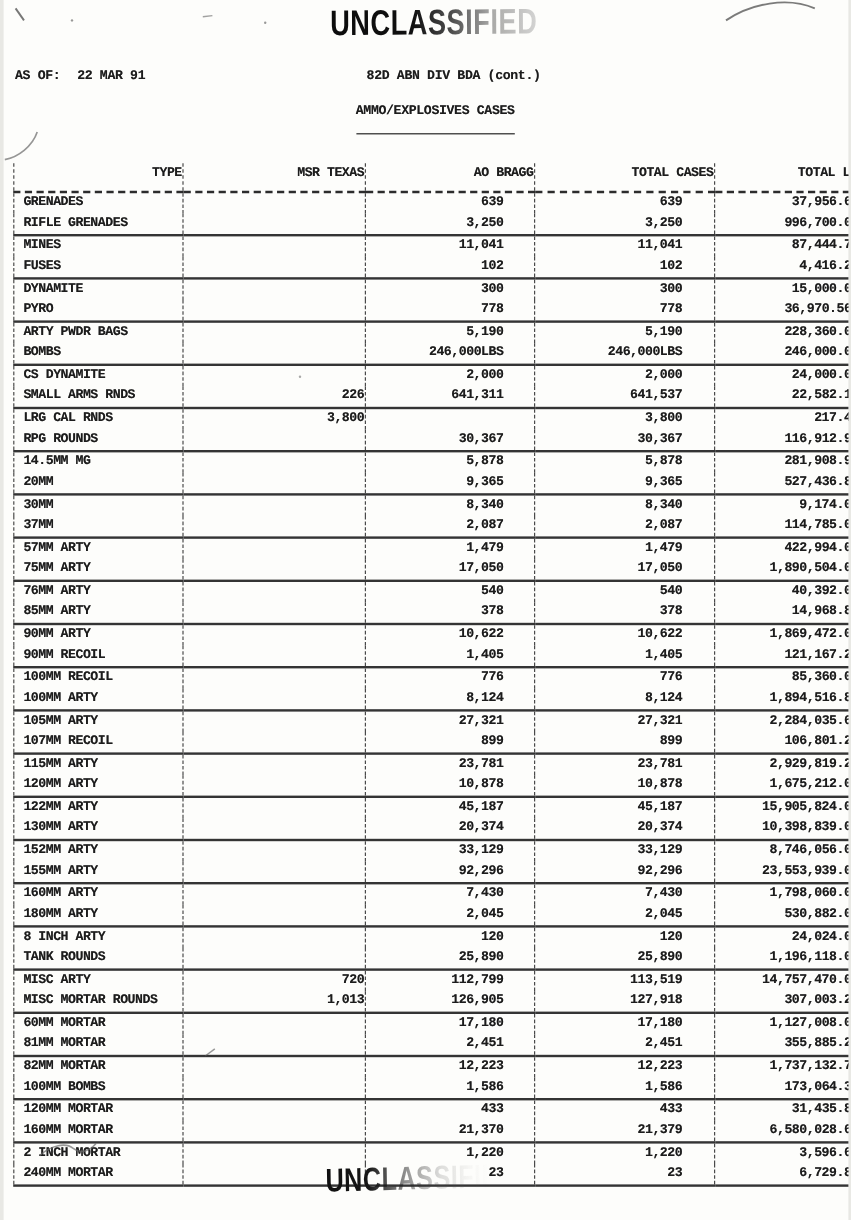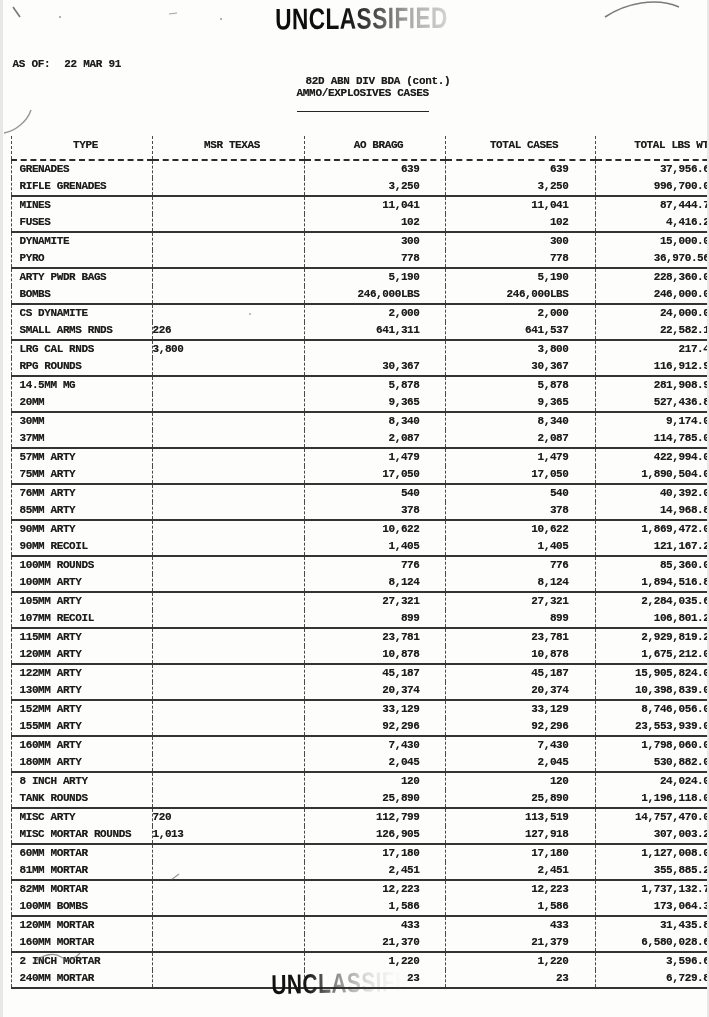--- a/index.html
+++ b/index.html
@@ -17,21 +17,20 @@
     position:absolute;left:10px;top:58px;
     font-size:11px;font-weight:bold;letter-spacing:-0.3px;
     display:flex;gap:14px;
     text-shadow:0 0 0.4px rgba(0,0,0,0.5);
     justify-content:center;
   }
   .doc-title{
     position:absolute;left:303px;top:58px;
     font-size:11px;font-weight:bold;letter-spacing:-0.3px;
     text-shadow:0 0 0.4px rgba(0,0,0,0.5);
-    margin-top:17px;
   }
   .section-title{
     position:absolute;left:294px;top:87px;
     font-size:11px;font-weight:bold;letter-spacing:-0.3px;
     border-bottom:1.5px solid #252525;
     padding-bottom:12px;
     text-shadow:0 0 0.4px rgba(0,0,0,0.5);
   }
   
   .stamp{
@@ -70,31 +69,31 @@
     padding:0;margin:0;
     overflow:hidden;white-space:nowrap;
     text-shadow:0 0 0.4px rgba(0,0,0,0.5);
   }
   .ammo .c0{width:132px;}
   .ammo .c1{width:143px;}
   .ammo .c2{width:132px;}
   .ammo .c3{width:141px;}
   .ammo .c4{width:142px;border-right:1px dashed #4a4a4a;}
   .ammo thead th{
-    text-align:center;
+    text-align:right;
     font-weight:bold;
     padding:3px 0 8px 8px;
     border-bottom:2px dashed #2c2c2c;
     margin-top:33px;
   }
   .ammo tbody td{
     height:17px;line-height:17px;
   }
   .ammo tbody td.c0{text-align:left;padding-left:8px;margin-top:34px;}
-  .ammo tbody td.c1{text-align:left;margin-top:24px;}
+  .ammo tbody td.c1{text-align:right;margin-top:24px;}
   .ammo tbody td.c2{text-align:right;padding-right:25px;}
   .ammo tbody td.c3{text-align:right;padding-right:26px;}
   .ammo tbody td.c4{text-align:right;padding-right:36px;}
   .ammo tbody tr.group-end td{border-bottom:2px solid #343434;}
   
   .artifacts{position:absolute;left:0;top:0;pointer-events:none;}
 </style>
 </head>
 <body>
 
@@ -270,21 +269,21 @@
           <td class="c4">1,869,472.0</td>
         </tr>
         <tr class="group-end">
           <td class="c0">90MM RECOIL</td>
           <td class="c1"></td>
           <td class="c2">1,405</td>
           <td class="c3">1,405</td>
           <td class="c4">121,167.2</td>
         </tr>
         <tr>
-          <td class="c0">100MM ROUNDS</td>
+          <td class="c0">100MM RECOIL</td>
           <td class="c1"></td>
           <td class="c2">776</td>
           <td class="c3">776</td>
           <td class="c4">85,360.0</td>
         </tr>
         <tr class="group-end">
           <td class="c0">100MM ARTY</td>
           <td class="c1"></td>
           <td class="c2">8,124</td>
           <td class="c3">8,124</td>

